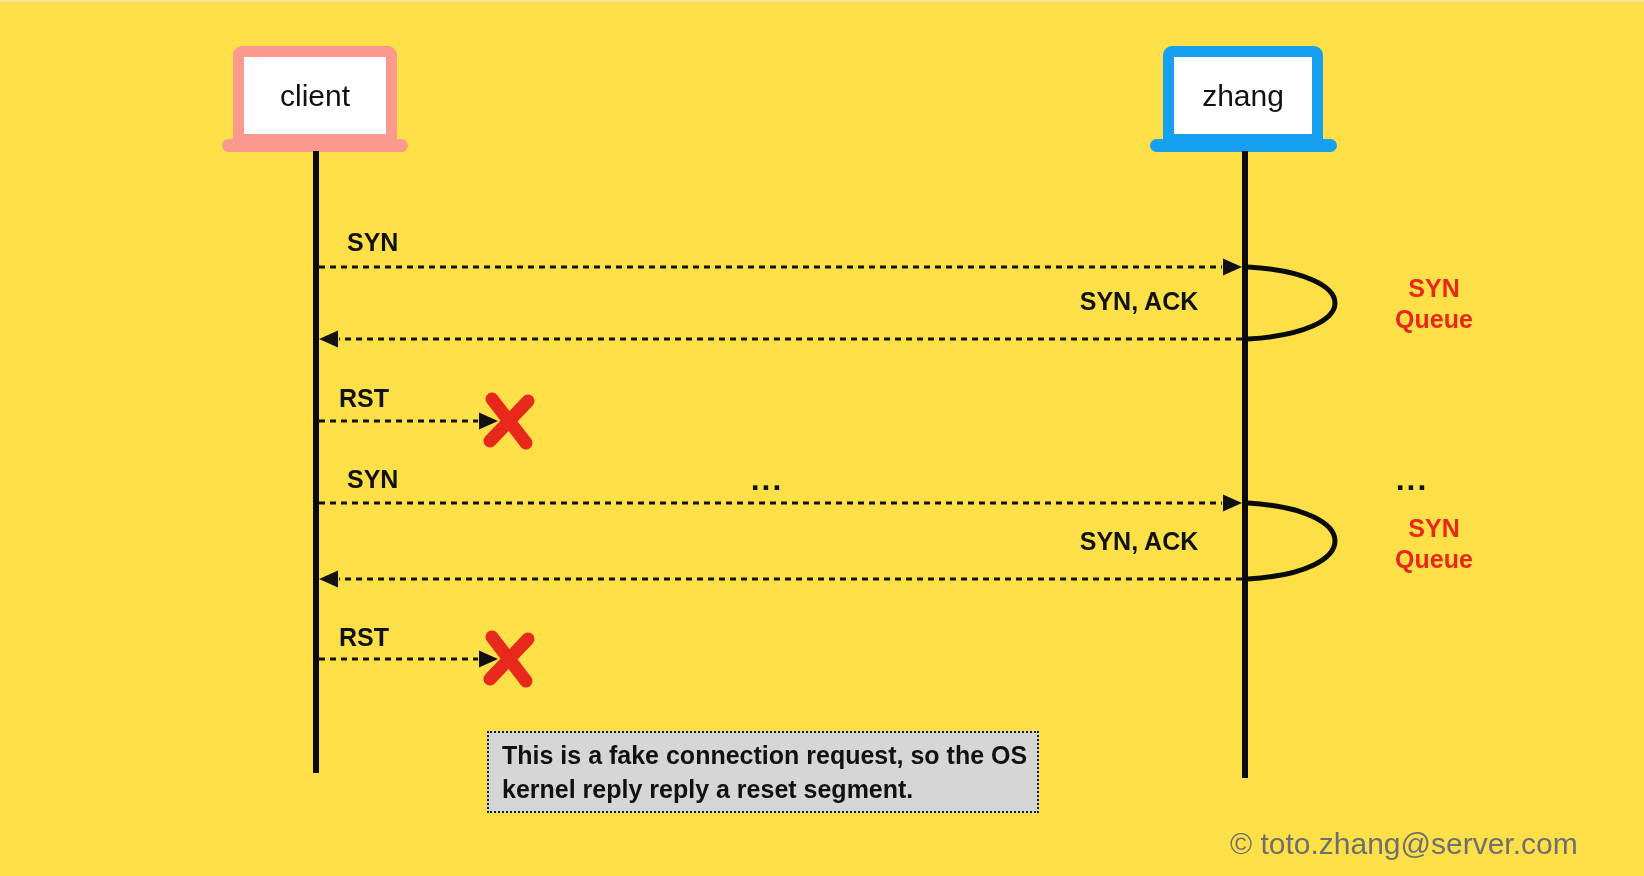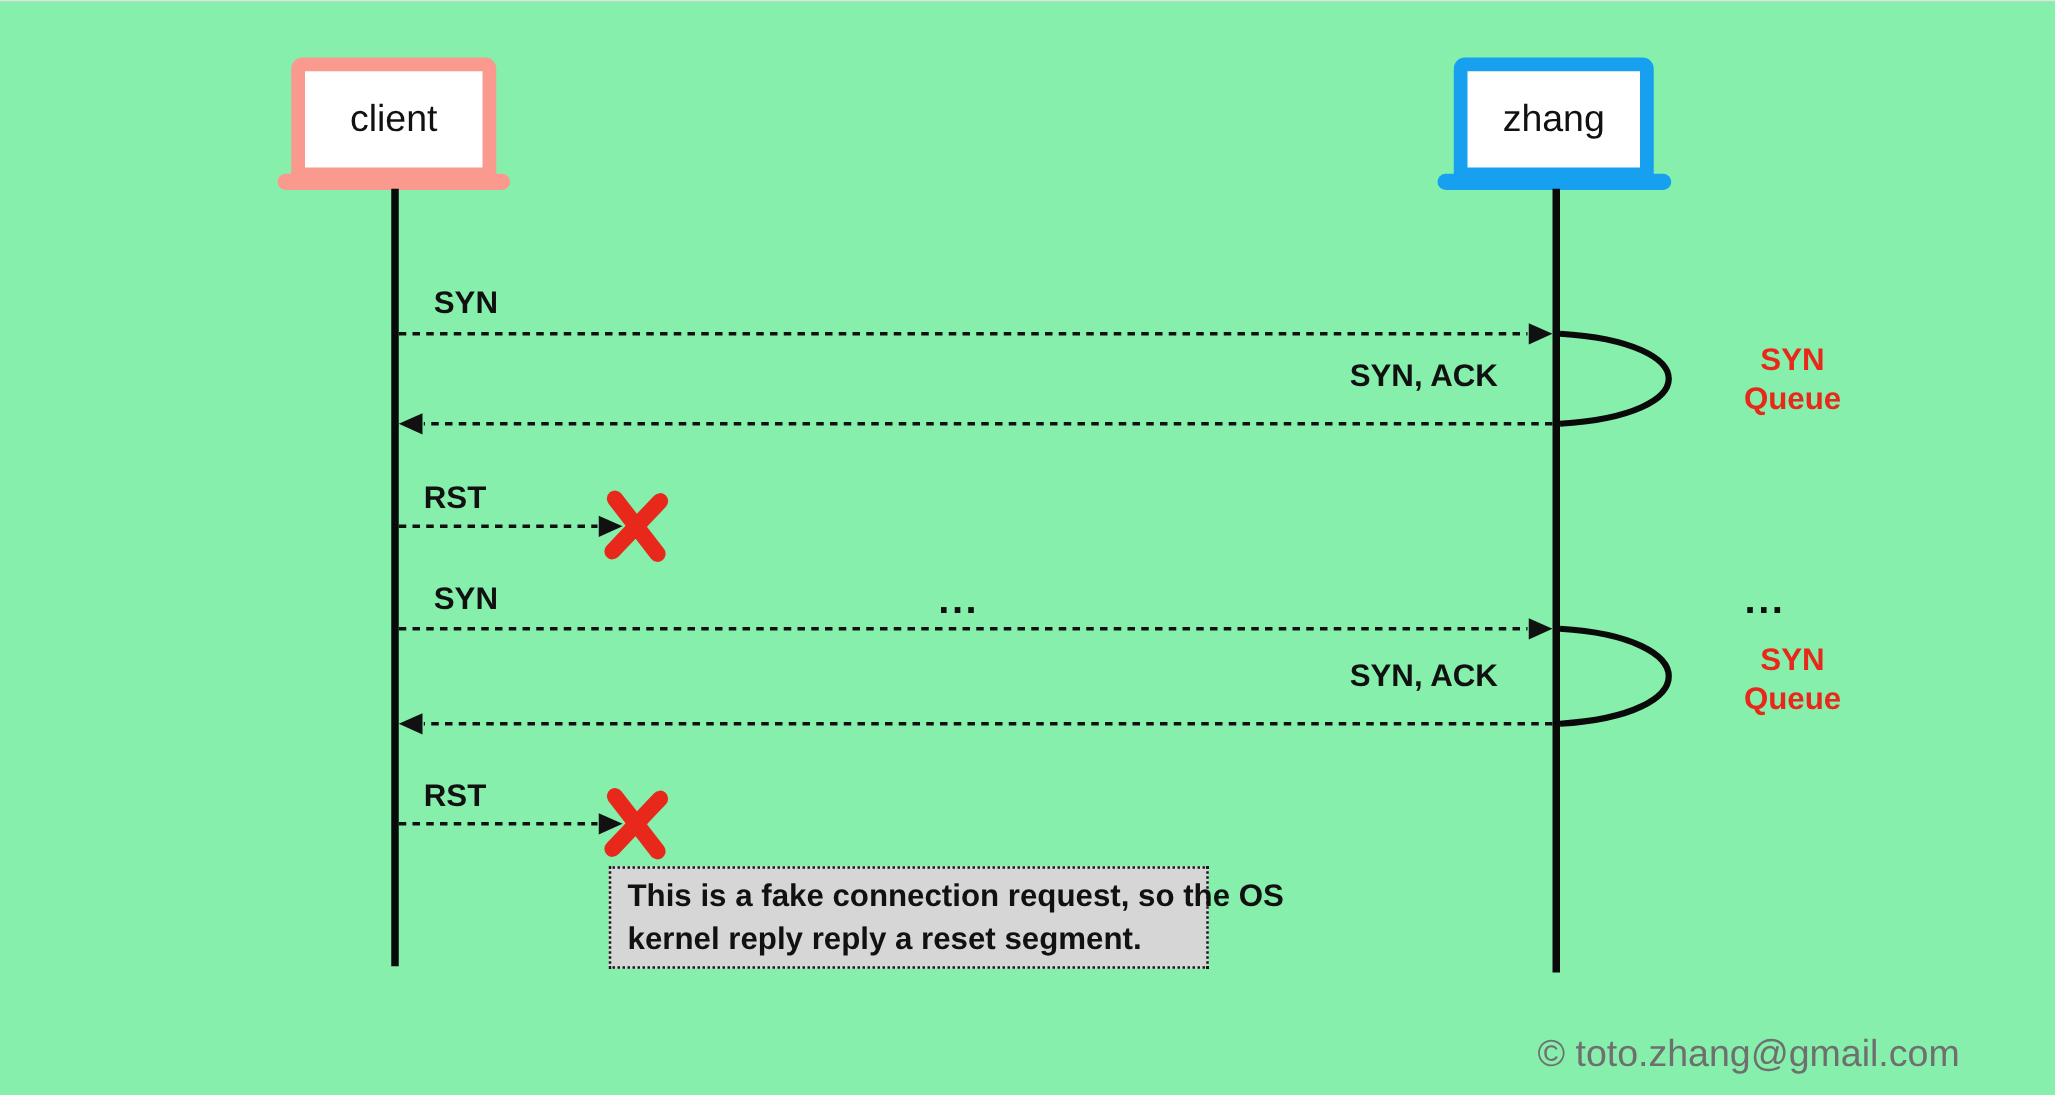--- a/index.html
+++ b/index.html
@@ -1,21 +1,21 @@
 <!DOCTYPE html>
 <html><head>
 <meta charset="utf-8">
 <title>Sequence Diagram</title>
 <style>
   html, body { margin: 0; padding: 0; background: #ffffff; }
   .canvas {
     position: relative;
     width: 1644px;
     height: 876px;
-    background: #86efac;
+    background: #fde047;
     border-top: 1px solid #e2e2e2;
     font-family: "Liberation Sans", sans-serif;
     overflow: hidden;
   }
 
   
   .screen {
     position: absolute;
     box-sizing: border-box;
     background: #ffffff;
@@ -58,22 +58,22 @@
     font-weight: 700;
     line-height: 31px;
     text-align: center;
     transform: translateX(-50%);
     white-space: nowrap;
   }
 
   
   .note {
     position: absolute;
-    left: 487px; top: 692px;
-    width: 480px; height: 82px;
+    left: 487px; top: 730px;
+    width: 552px; height: 82px;
     box-sizing: border-box;
     background: #D6D6D6;
     border: 2px dotted #1a1a1a;
     padding: 5px 0 0 13px;
     font-size: 25px;
     font-weight: 700;
     color: #111;
     line-height: 34px;
     white-space: nowrap;
   }
@@ -166,15 +166,15 @@
   <div class="queue-label" style="left:1434px; top:512px;">
     <div>SYN</div>
     <div>Queue</div>
   </div>
 
   <div class="note">
     <div>This is a fake connection request, so the OS</div>
     <div>kernel reply reply a reset segment.</div>
   </div>
 
-  <div class="copyright">© toto.zhang@gmail.com</div>
+  <div class="copyright">© toto.zhang@server.com</div>
 
 </div>
 
 </body></html>

